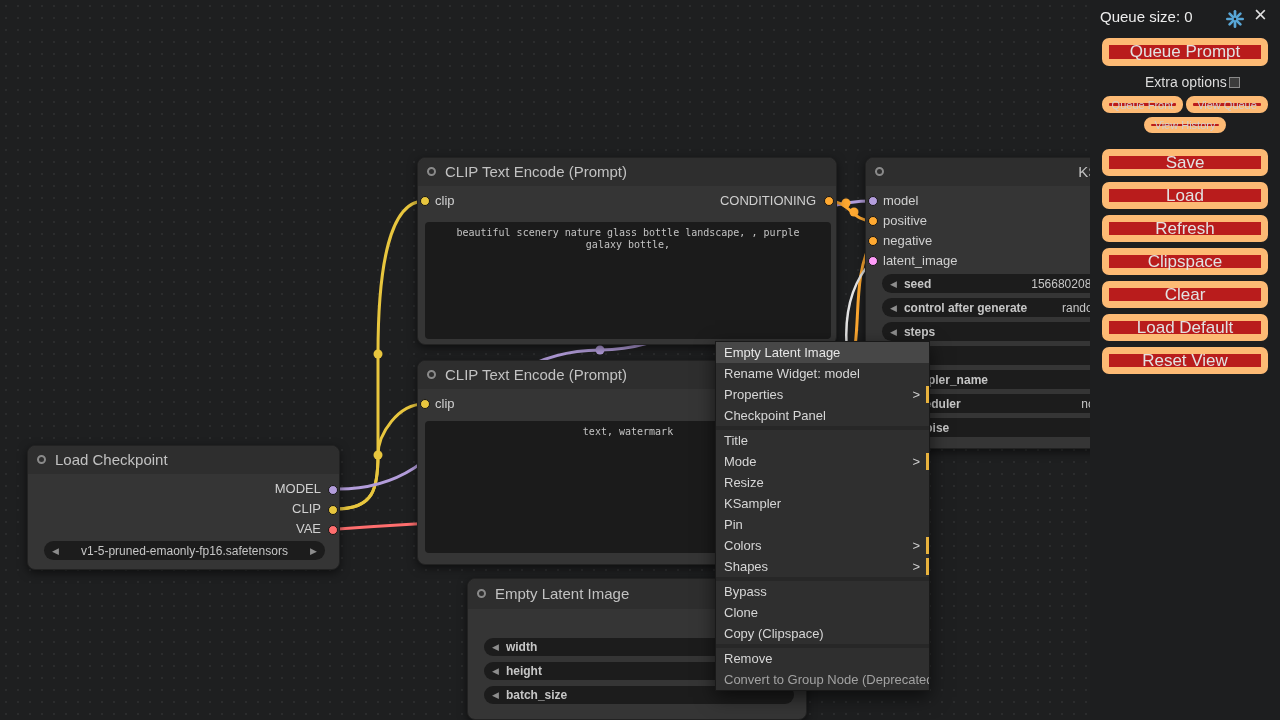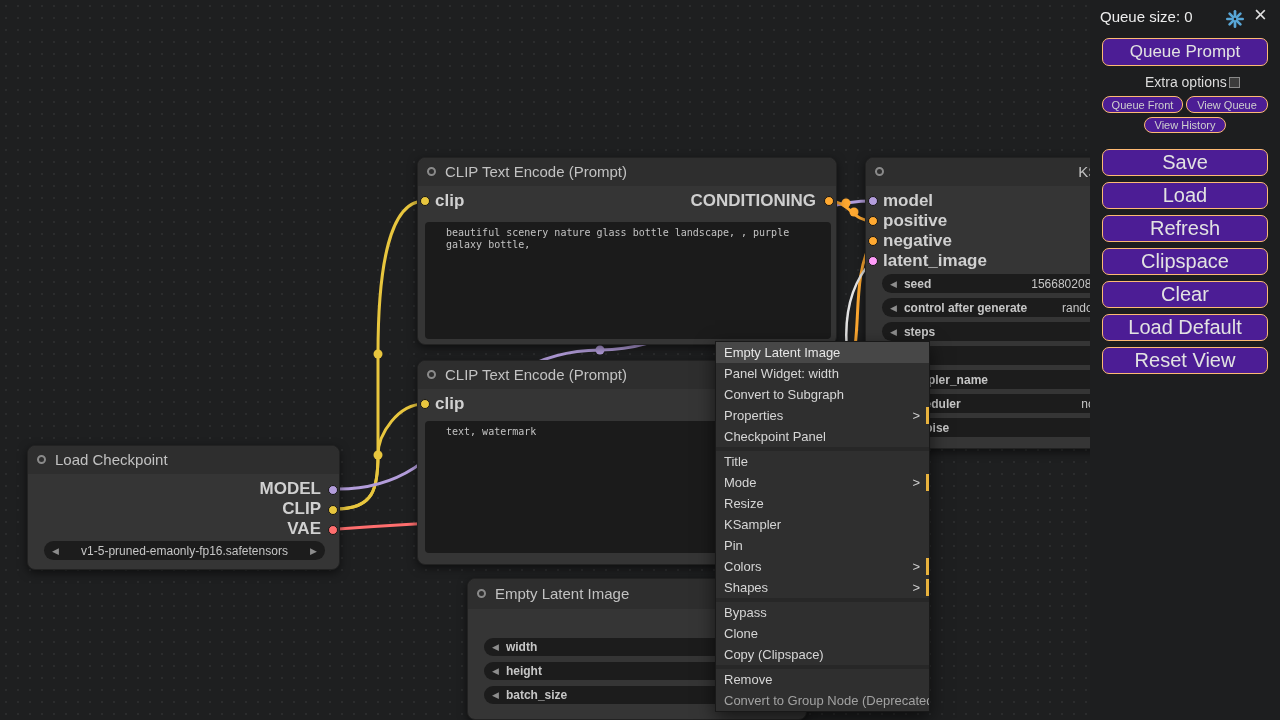--- a/index.html
+++ b/index.html
@@ -19,29 +19,29 @@
   }
   .node-title {
     position:absolute; left:0; top:0; right:0; height:28px; background:#2e2e2e;
     border-radius:8px 8px 0 0; color:#c2c2c2; font-size:15px; line-height:28px;
     padding-left:27px; white-space:nowrap; overflow:hidden;
   }
   .tdot {
     position:absolute; left:9px; top:9px; width:9px; height:9px; border-radius:50%;
     border:2px solid #8a8a8a; background:transparent;
   }
-  .slot { position:absolute; height:20px; line-height:20px; font-size:17px; color:#d0d0d0; white-space:nowrap;font-weight:bold; }
+  .slot { position:absolute; height:20px; line-height:20px; font-size:13px; color:#d0d0d0; white-space:nowrap; }
   .slot.out { text-align:left; }
   .sdot { position:absolute; width:10px; height:10px; border-radius:50%; border:1px solid #161616; z-index:3; }
   .c-clip{background:#e8c63e} .c-model{background:#b39ddb} .c-cond{background:#ffa931}
   .c-vae{background:#ff6e6e} .c-latent{background:#ff9cf9}
   .ta {
     position:absolute; background:#1b1b1b; border-radius:4px; padding:5px 21px;
     font-family:"DejaVu Sans Mono",monospace; font-size:10px; line-height:12px;
-    color:#c3c3c3; white-space:pre-wrap; overflow:hidden;
+    color:#c3c3c3; white-space:pre-wrap; overflow:hidden;text-align:center;
   }
   .pill {
     position:absolute; height:19px; background:#1c1c1c; border-radius:10px;
     display:flex; align-items:center; padding:0 8px; font-size:12px; color:#c6c6c6;
     overflow:hidden; white-space:nowrap;
   }
   .pill .arr { font-size:9px; color:#8d8d8d; flex:0 0 auto; }
   .pill .pl { margin-left:7px; flex:0 0 auto;font-weight:bold; }
   .pill .pv { margin-left:auto; padding-right:6px; flex:0 0 auto; }
   .pill.centered .pv { margin:0 auto; padding:0; }
@@ -53,24 +53,24 @@
   }
   .menu-item { position:relative; height:21px; line-height:21px; padding-left:8px; white-space:nowrap; overflow:hidden; }
   .menu-item.title-row { background:#474747; color:#e6e6e6; }
   .menu-item.dim { color:#a2a2a2; }
   .menu-sep { height:4px; background:#272727; }
   .submenu-arrow { position:absolute; right:9px; top:0; color:#cfcfcf; }
   .submenu-bar { position:absolute; right:0; top:2px; bottom:2px; width:3px; background:#e8b23d; }
   
   #sidebar { position:absolute; left:1090px; top:0; width:190px; height:720px; background:#1d1e1f; z-index:20; }
   .sb-btn {
-    position:absolute; background:#4c1d95; border:1px solid #fdba74; border-radius:7px;
+    position:absolute; background:#b91c1c; border:7px solid #fdba74; border-radius:7px;
     color:#e2e2e2; display:flex; align-items:center; justify-content:center; cursor:pointer;
   }
-  .sb-btn.big { left:12px; width:166px; height:27px; font-size:20px; }
+  .sb-btn.big { left:12px; width:166px; height:27px; font-size:17px; }
   .sb-btn.small { height:17px; font-size:11px; border-radius:8px; color:#cfcfcf; }
   #queue-size { position:absolute; left:10px; top:8px; font-size:15px; color:#ececec; }
   #close-x { position:absolute; left:164px; top:2px; font-size:22px; color:#e0e0e0; cursor:pointer; }
   #extra-options-label { position:absolute; left:55px; top:74px; font-size:14px; color:#dcdcdc; }
   #extra-options-cb { position:absolute; left:139px; top:77px; width:11px; height:11px; background:#3c3c3c; border:1px solid #8a8a8a; }
 </style>
 </head>
 <body>
 
 <div id="canvas">
@@ -195,22 +195,21 @@
       <span class="pl">height</span>
     </div>
     <div class="pill" style="left:16px;top:107px;width:310px;height:18px;">
       <span class="arr">◀</span>
       <span class="pl">batch_size</span>
     </div>
   </div>
 
   <div id="ctx-menu">
     <div class="menu-item title-row">Empty Latent Image</div>
-    <div class="menu-item">Panel Widget: width</div>
-    <div class="menu-item">Convert to Subgraph</div>
+    <div class="menu-item">Rename Widget: model</div>
     <div class="menu-item">
       <span>Properties</span>
       <span class="submenu-arrow">&gt;</span>
       <span class="submenu-bar"></span>
     </div>
     <div class="menu-item">Checkpoint Panel</div>
     <div class="menu-sep"></div>
     <div class="menu-item">Title</div>
     <div class="menu-item">
       <span>Mode</span>

